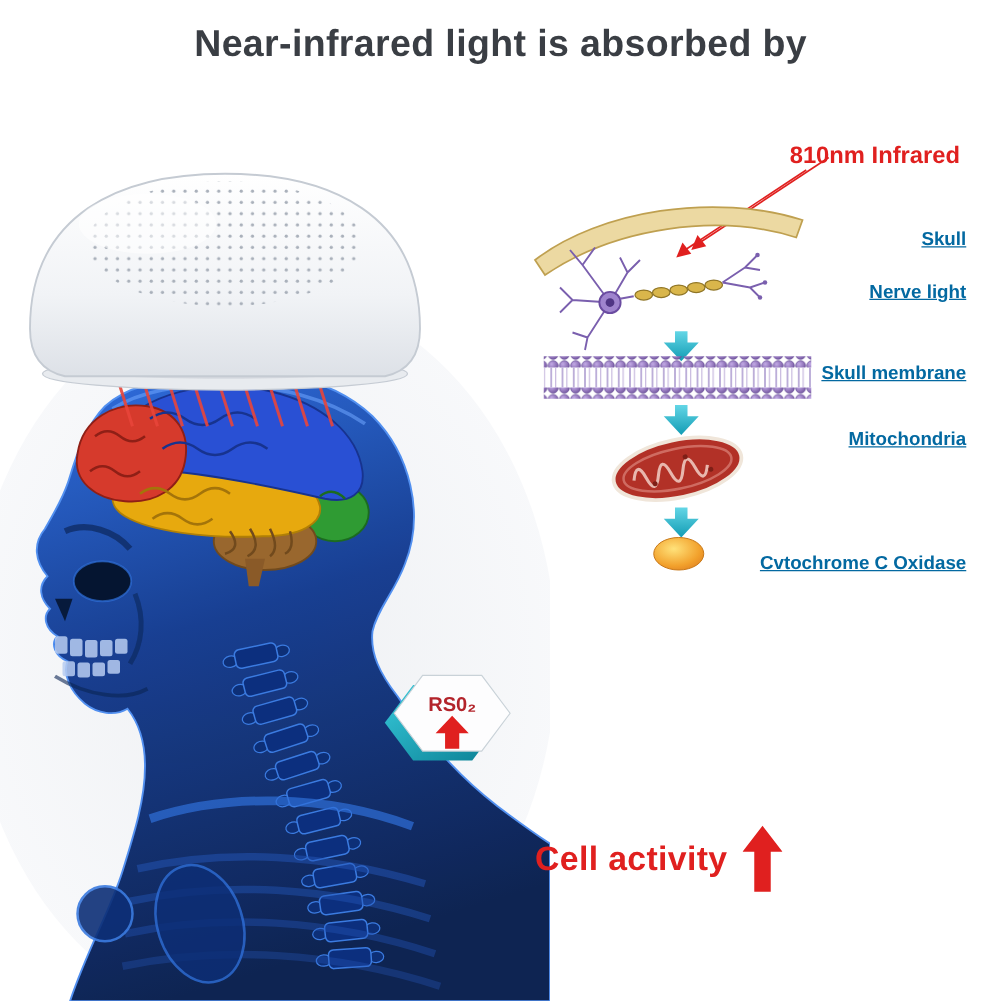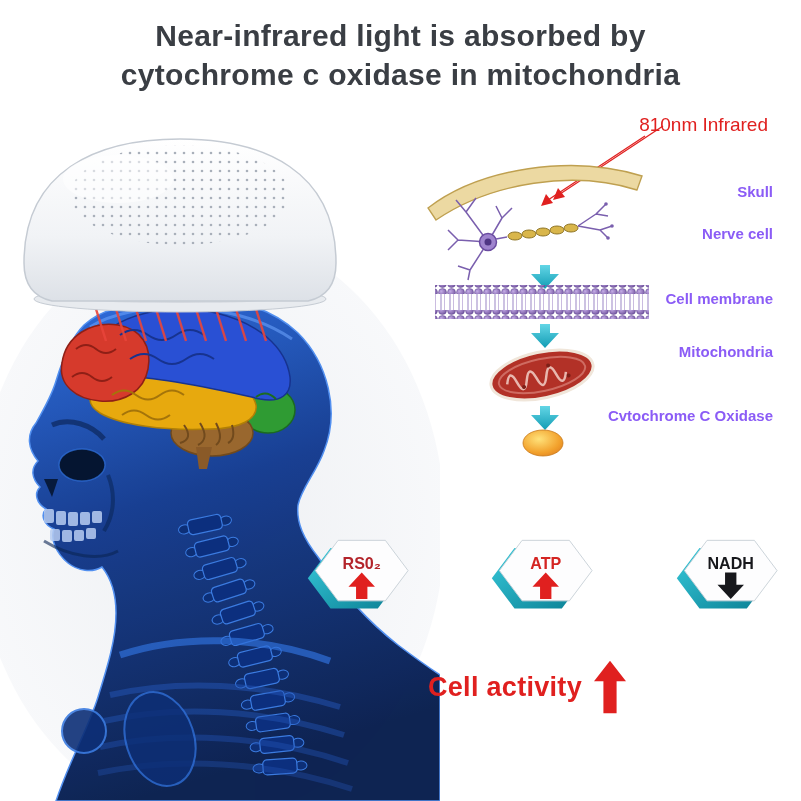--- a/index.html
+++ b/index.html
@@ -2,22 +2,22 @@
 <html><head>
 <meta charset="utf-8">
 <style>
   html,body{margin:0;padding:0;background:#ffffff;}
   .stage{position:relative;width:801px;height:801px;background:#ffffff;overflow:hidden;
          font-family:"Liberation Sans",sans-serif;border-radius:19px;}
   .title{position:absolute;top:16px;left:0;width:801px;text-align:center;
          font-size:30px;font-weight:800;color:#3a3e44;line-height:1.3;letter-spacing:.3px;}
   .figure-left{position:absolute;left:0;top:95px;}
   .pathway-svg{position:absolute;left:420px;top:108px;}
-  .pathway-header{position:absolute;right:33px;top:114px;font-size:19px;font-weight:400;color:#e0201f;}
-  .step-label{position:absolute;right:28px;font-size:15px;font-weight:800;color:#8b5cf6;white-space:nowrap;}
+  .pathway-header{position:absolute;right:33px;top:114px;font-size:19px;font-weight:700;color:#e0201f;}
+  .step-label{position:absolute;right:28px;font-size:15px;font-weight:800;color:#0369a1;white-space:nowrap;text-decoration:underline;}
   .badge{position:absolute;top:529px;}
   .badge svg text{font-family:"Liberation Sans",sans-serif;font-weight:800;font-size:17px;}
   .cell-activity{position:absolute;left:428px;top:656px;display:flex;align-items:center;gap:12px;height:62px;}
   .cell-activity .label{font-size:27px;font-weight:800;color:#e0201f;letter-spacing:.3px;}
 </style>
 </head>
 <body>
 
 <div class="stage">
 
@@ -25,21 +25,20 @@
     <defs>
       <linearGradient id="tealGrad" x1="0" y1="0" x2="1" y2="1">
         <stop offset="0" stop-color="#38cadb"></stop>
           <stop offset="1" stop-color="#0a7f93"></stop>
       </linearGradient>
     </defs>
   </svg>
 
   <div class="title">
     <div>Near-infrared light is absorbed by</div>
-    <div>cytochrome c oxidase in mitochondria</div>
   </div>
 
   <svg class="figure-left" width="440" height="706" viewBox="0 0 440 706">
     <defs>
       <radialGradient id="bgSoft" cx="0.5" cy="0.5" r="0.75">
         <stop offset="0" stop-color="#eef0f3"></stop>
           <stop offset="0.7" stop-color="#f8f9fb"></stop>
           <stop offset="1" stop-color="#ffffff"></stop>
       </radialGradient>
       <linearGradient id="helmetGrad" x1="0" y1="0" x2="0" y2="1">
@@ -237,49 +236,33 @@
         <circle cx="8" cy="-8" r="2" fill="#7e1f17"></circle>
         <circle cx="26" cy="6" r="2" fill="#7e1f17"></circle>
     </g>
 
     <use href="#cyArrow" transform="translate(125 298)" fill="url(#cyanGrad)"></use>
 
     <ellipse cx="123" cy="335" rx="20" ry="13" fill="url(#ballGrad)" stroke="#c87818" stroke-width="0.8"></ellipse>
   </svg>
 
   <div class="step-label" style="top:183px">Skull</div>
-  <div class="step-label" style="top:225px">Nerve cell</div>
-  <div class="step-label" style="top:290px">Cell membrane</div>
+  <div class="step-label" style="top:225px">Nerve light</div>
+  <div class="step-label" style="top:290px">Skull membrane</div>
   <div class="step-label" style="top:343px">Mitochondria</div>
-  <div class="step-label" style="top:407px">Cvtochrome C Oxidase</div>
+  <div class="step-label" style="top:442px">Cvtochrome C Oxidase</div>
 
   <div class="badge" style="left:300px">
     <svg width="114" height="87" viewBox="0 0 120 92">
       <polygon points="8,52 32,20 82,20 106,52 82,84 32,84" fill="url(#tealGrad)"></polygon>
       <polygon points="16,44 40,12 90,12 114,44 90,76 40,76" fill="#fdfdfe" stroke="#c9d2d8" stroke-width="1"></polygon>
       <text x="65" y="42" text-anchor="middle" fill="#b3242b">RS0₂</text>
       <path d="M65 46 L79 61 H71 V74 H59 V61 H51 Z" fill="#e0201f"></path>
     </svg>
   </div>
-  <div class="badge" style="left:484px">
-    <svg width="114" height="87" viewBox="0 0 120 92">
-      <polygon points="8,52 32,20 82,20 106,52 82,84 32,84" fill="url(#tealGrad)"></polygon>
-      <polygon points="16,44 40,12 90,12 114,44 90,76 40,76" fill="#fdfdfe" stroke="#c9d2d8" stroke-width="1"></polygon>
-      <text x="65" y="42" text-anchor="middle" fill="#d42422">ATP</text>
-      <path d="M65 46 L79 61 H71 V74 H59 V61 H51 Z" fill="#e0201f"></path>
-    </svg>
-  </div>
-  <div class="badge" style="left:669px">
-    <svg width="114" height="87" viewBox="0 0 120 92">
-      <polygon points="8,52 32,20 82,20 106,52 82,84 32,84" fill="url(#tealGrad)"></polygon>
-      <polygon points="16,44 40,12 90,12 114,44 90,76 40,76" fill="#fdfdfe" stroke="#c9d2d8" stroke-width="1"></polygon>
-      <text x="65" y="42" text-anchor="middle" fill="#17181c">NADH</text>
-      <path d="M65 74 L51 59 H59 V46 H71 V59 H79 Z" fill="#17181c"></path>
-    </svg>
-  </div>
 
   <div class="cell-activity">
     <span class="label">Cell activity</span>
     <svg width="32" height="56" viewBox="0 0 34 56">
       <path d="M17 0 L34 22 H24 V56 H10 V22 H0 Z" fill="#e0201f"></path>
     </svg>
   </div>
 
 </div>
 

